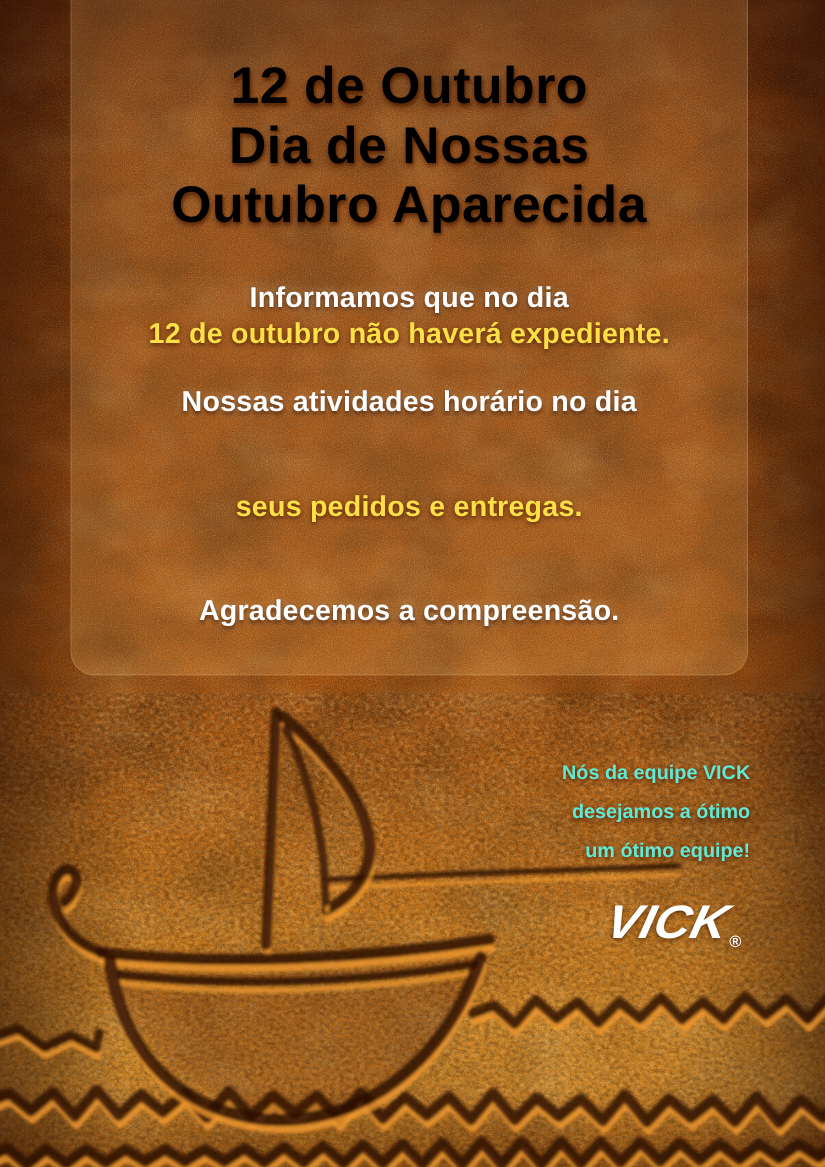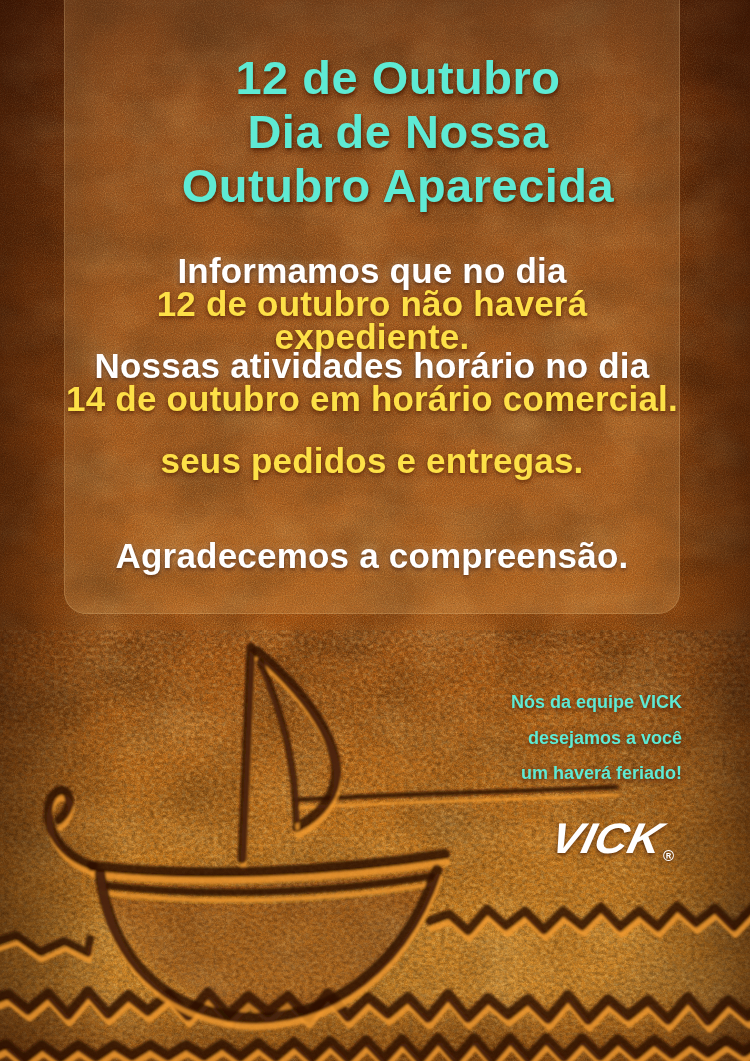--- a/index.html
+++ b/index.html
@@ -14,28 +14,27 @@
   #drawing path.fillpath{fill:#3A1603;stroke:none;}
   .panel{
     position:absolute;left:64px;top:-26px;width:616px;height:640px;
     border-radius:22px;
     background:rgba(255,199,120,0.16);
     box-shadow:inset 0 0 0 1px rgba(255,226,170,0.18), inset 0 -14px 30px rgba(255,210,140,0.08);
   }
   .title{
     position:absolute;left:64px;top:51px;width:616px;margin:0;
     text-align:center;font-size:47px;line-height:54px;font-weight:bold;
-    color:#5eead4;letter-spacing:.5px;
+    color:#000000;letter-spacing:.5px;
     text-shadow:0 3px 5px rgba(70,24,0,.6), 2px 2px 2px rgba(90,35,0,.45);
-    padding-left:26px;
   }
   .title span{display:block;}
   .para{
     position:absolute;left:64px;width:616px;text-align:center;
-    font-size:35px;line-height:33px;font-weight:bold;letter-spacing:.2px;
+    font-size:26px;line-height:33px;font-weight:bold;letter-spacing:.2px;
   }
   .para span{display:block;}
   .p1{top:254px}.p2{top:349px}.p3{top:444px}.p4{top:539px}
   .white{color:#FFFFFF;text-shadow:0 2px 4px rgba(60,20,0,.75), 0 0 10px rgba(255,244,210,.35);}
   .yellow{color:#fde047;text-shadow:0 2px 4px rgba(70,24,0,.7), 0 0 8px rgba(120,50,0,.3);}
   .closing{
     position:absolute;left:380px;top:685px;width:302px;text-align:right;
     font-size:18px;line-height:35.5px;font-weight:bold;color:#5eead4;
     text-shadow:0 2px 4px rgba(70,24,0,.7), 0 0 8px rgba(120,50,0,.3);
   }
@@ -169,45 +168,44 @@
         <path d="M102,885 C210,898 330,893 432,876" stroke-width="7" stroke-opacity="0.6"></path>
       <path d="M100,874 C110,948 152,1002 228,1016 C308,1029 398,984 437,870" stroke-width="8" class="hl" stroke-opacity="0.84" transform="translate(1.5,8)"></path>
         <path d="M100,874 C110,948 152,1002 228,1016 C308,1029 398,984 437,870" stroke-width="11"></path>
     </g>
   </svg>
 
   <div class="panel"></div>
 
   <h1 class="title">
     <span>12 de Outubro</span>
-    <span>Dia de Nossa</span>
+    <span>Dia de Nossas</span>
     <span>Outubro Aparecida</span>
   </h1>
 
   <div class="para p1">
     <span class="white">Informamos que no dia</span>
     <span class="yellow">12 de outubro não haverá expediente.</span>
   </div>
 
   <div class="para p2">
     <span class="white">Nossas atividades horário no dia</span>
-    <span class="yellow">14 de outubro em horário comercial.</span>
   </div>
 
   <div class="para p3">
     <span class="yellow">seus pedidos e entregas.</span>
   </div>
 
   <div class="para p4">
     <span class="white">Agradecemos a compreensão.</span>
   </div>
 
   <div class="closing">
     <span>Nós da equipe VICK</span>
-    <span>desejamos a você</span>
-    <span>um haverá feriado!</span>
+    <span>desejamos a ótimo</span>
+    <span>um ótimo equipe!</span>
   </div>
 
   <div class="logo">
     <span class="logo-text">VICK</span><span class="logo-r">®</span>
   </div>
 
 </div>
 
 </body></html>

